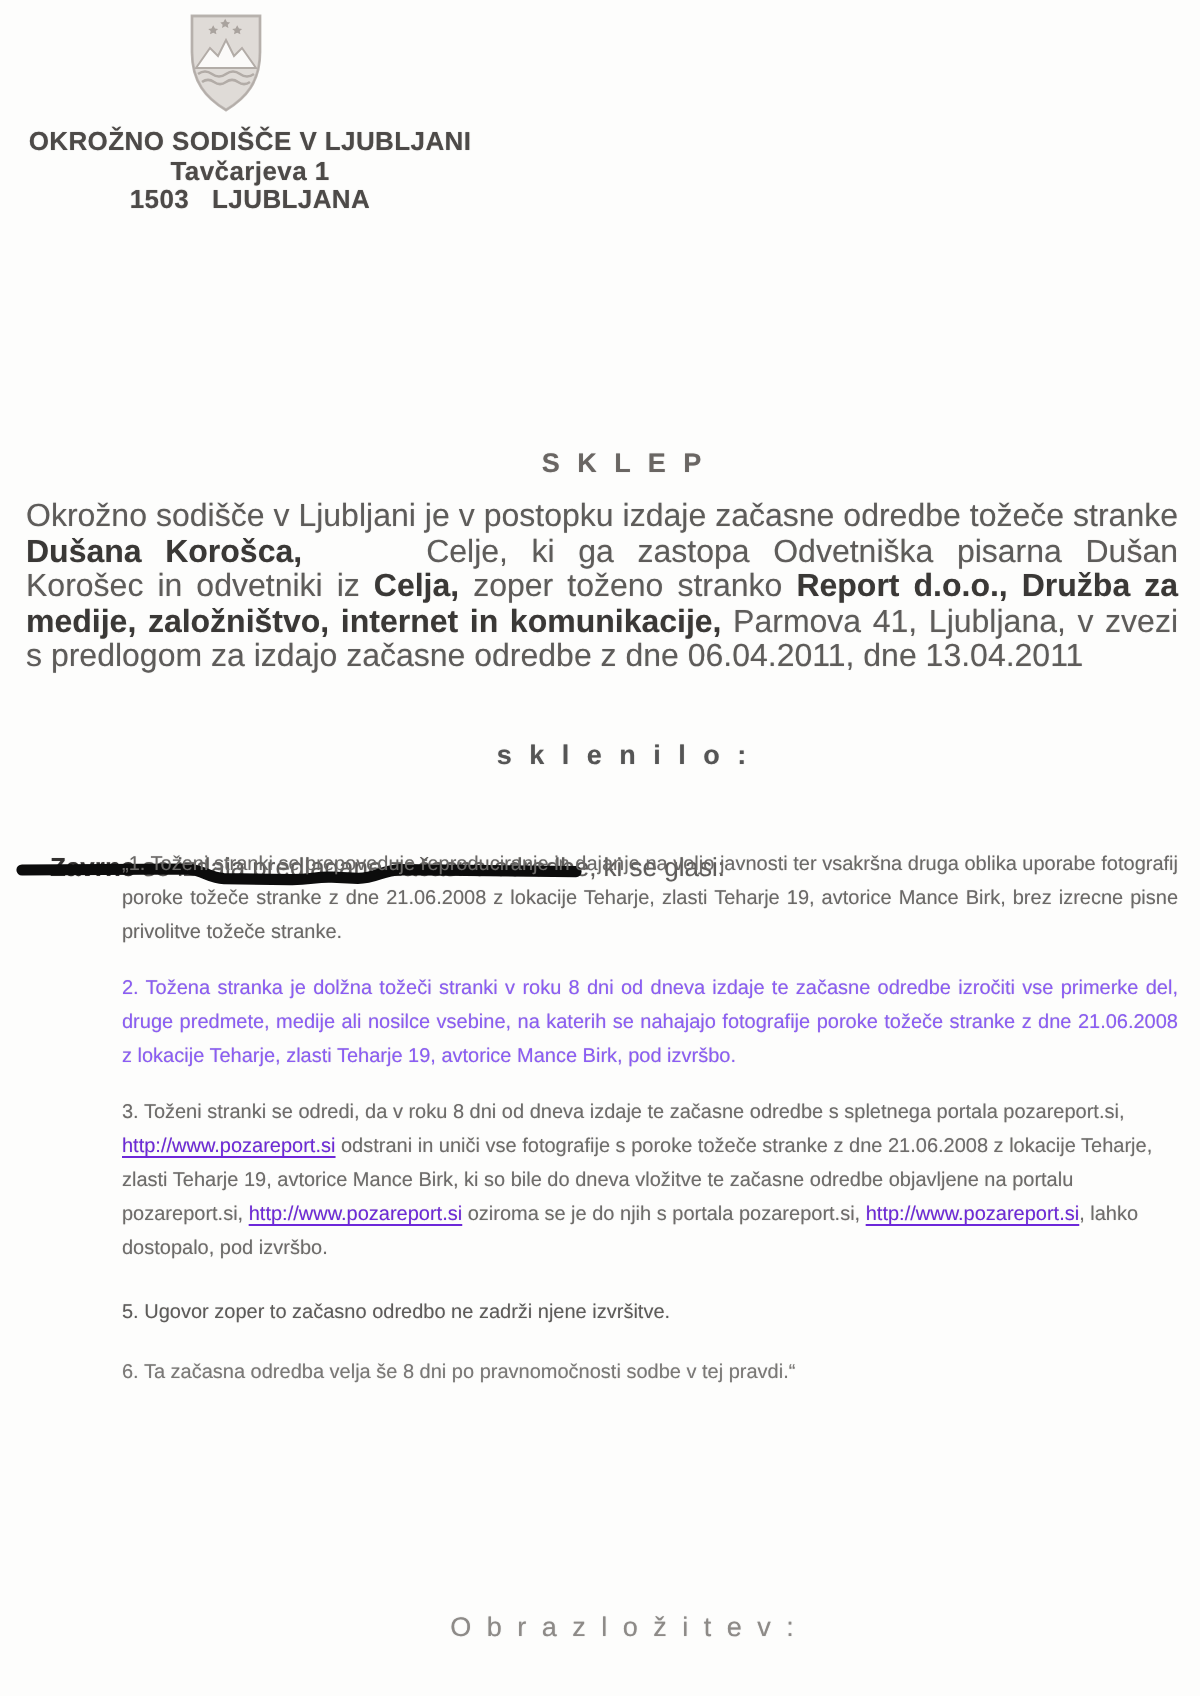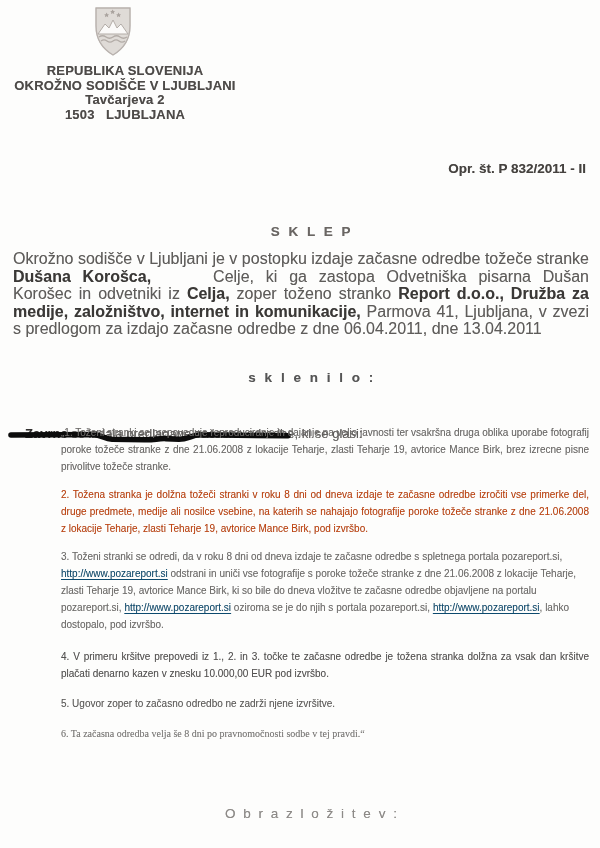--- a/index.html
+++ b/index.html
@@ -54,27 +54,27 @@
   .ruling b{color:#333130;}
   .marker{position:absolute;left:7px;top:430px;}
   
   .quote{
     position:absolute;left:61px;top:424px;width:528px;
     font-size:10px;line-height:17px;
   }
   .quote p{margin:0 0 11px 0;text-align:justify;text-shadow:0 0 .5px rgba(100,100,100,.4);}
   .quote p.ragged{text-align:left;}
   .p1{color:#6b6967;}
-  .p2{color:#c2410c;}
+  .p2{color:#8b5cf6;}
   .p3{color:#6e6c6a;margin-bottom:15px !important;}
   .p4{color:#535150;margin-bottom:13px !important;}
   .p5{color:#5d5b59;margin-bottom:13px !important;}
-  .p6{color:#7a7876;font-family:Liberation Serif, serif;}
+  .p6{color:#7a7876;}
   .url{
-    text-decoration:underline;color:#0c4a6e;
+    text-decoration:underline;color:#6d28d9;
     text-underline-offset:2px;white-space:nowrap;text-align:right;
   }
 </style>
 </head>
 <body>
 
 <div class="page">
 
   <div class="coat">
     <svg width="40" height="50" viewBox="0 0 40 50" xmlns="http://www.w3.org/2000/svg">
@@ -85,43 +85,40 @@
       <path d="M8 34 q3 -2.2 6 0 q3 2.2 6 0 q3 -2.2 6 0 q3 2.2 6 0" fill="none" stroke="#9a918b" stroke-width="1.3"></path>
       <g fill="#8e857f">
         <path d="M14 6 l1.1 2 l2 .3 l-1.5 1.4 l.4 2 l-2 -1 l-2 1 l.4 -2 l-1.5 -1.4 l2 -.3 Z" transform="scale(0.8) translate(3,1)"></path>
         <path d="M24 6 l1.1 2 l2 .3 l-1.5 1.4 l.4 2 l-2 -1 l-2 1 l.4 -2 l-1.5 -1.4 l2 -.3 Z" transform="scale(0.8) translate(8,1)"></path>
         <path d="M19 2.5 l1.1 2 l2 .3 l-1.5 1.4 l.4 2 l-2 -1 l-2 1 l.4 -2 l-1.5 -1.4 l2 -.3 Z" transform="scale(0.8) translate(5.5,0.5)"></path>
       </g>
     </svg>
   </div>
 
   <div class="court-block">
-    <div>REPUBLIKA SLOVENIJA</div>
     <div>OKROŽNO SODIŠČE V LJUBLJANI</div>
-    <div>Tavčarjeva 2</div>
+    <div>Tavčarjeva 1</div>
     <div>1503&nbsp;&nbsp;&nbsp;LJUBLJANA</div>
   </div>
 
-  <div class="case-no">Opr. št. P 832/2011 - II</div>
 
   <div class="h-center sklep">S K L E P</div>
 
   <p class="intro"><span>Okrožno sodišče v Ljubljani je v postopku izdaje začasne odredbe tožeče stranke </span><b>Dušana Korošca,</b><span class="gap"></span><span>Celje, ki ga zastopa Odvetniška pisarna Dušan Korošec in odvetniki iz </span><b>Celja,</b><span> zoper toženo stranko </span><b>Report d.o.o., Družba za medije, založništvo, internet in komunikacije,</b><span> Parmova 41, Ljubljana, v zvezi s predlogom za izdajo začasne odredbe z dne 06.04.2011, dne 13.04.2011</span></p>
 
   <div class="h-center sklenilo">s k l e n i l o :</div>
 
   <p class="ruling"><b>Zavrne</b><span> se izdaja predlagane začasne odredbe, ki se glasi:</span></p>
   <svg class="marker" width="286" height="16" viewBox="0 0 286 16" xmlns="http://www.w3.org/2000/svg">
     <path d="M4 5 L86 4.5 C95 4.8 97 9 105 9.3 L138 9.8 C148 10 151 8.2 159 8.6 L172 9.2 C181 9.2 184 5.2 193 4.8 L281 5.8" fill="none" stroke="#0c0c0c" stroke-width="5.6" stroke-linecap="round" stroke-linejoin="round"></path>
   </svg>
 
   <div class="quote">
     <p class="p1">„1. Toženi stranki se prepoveduje reproduciranje in dajanje na voljo javnosti ter vsakršna druga oblika uporabe fotografij poroke tožeče stranke z dne 21.06.2008 z lokacije Teharje, zlasti Teharje 19, avtorice Mance Birk, brez izrecne pisne privolitve tožeče stranke.</p>
     <p class="p2">2. Tožena stranka je dolžna tožeči stranki v roku 8 dni od dneva izdaje te začasne odredbe izročiti vse primerke del, druge predmete, medije ali nosilce vsebine, na katerih se nahajajo fotografije poroke tožeče stranke z dne 21.06.2008 z lokacije Teharje, zlasti Teharje 19, avtorice Mance Birk, pod izvršbo.</p>
     <p class="p3 ragged"><span>3. Toženi stranki se odredi, da v roku 8 dni od dneva izdaje te začasne odredbe s spletnega portala pozareport.si, </span><span class="url">http://www.pozareport.si</span><span> odstrani in uniči vse fotografije s poroke tožeče stranke z dne 21.06.2008 z lokacije Teharje, zlasti Teharje 19, avtorice Mance Birk, ki so bile do dneva vložitve te začasne odredbe objavljene na portalu pozareport.si, </span><span class="url">http://www.pozareport.si</span><span> oziroma se je do njih s portala pozareport.si, </span><span class="url">http://www.pozareport.si</span><span>, lahko dostopalo, pod izvršbo.</span></p>
-    <p class="p4">4. V primeru kršitve prepovedi iz 1., 2. in 3. točke te začasne odredbe je tožena stranka dolžna za vsak dan kršitve plačati denarno kazen v znesku 10.000,00 EUR pod izvršbo.</p>
     <p class="p5">5. Ugovor zoper to začasno odredbo ne zadrži njene izvršitve.</p>
     <p class="p6">6. Ta začasna odredba velja še 8 dni po pravnomočnosti sodbe v tej pravdi.“</p>
   </div>
 
   <div class="h-center obraz">O b r a z l o ž i t e v :</div>
 
 </div>
 
 </body></html>

